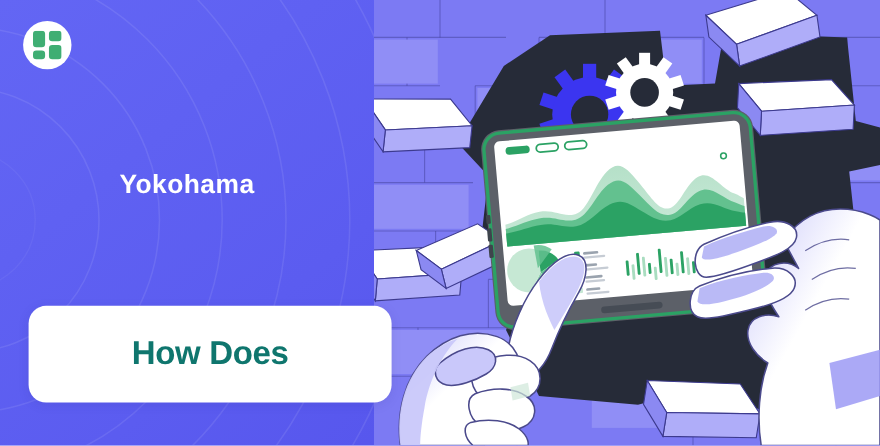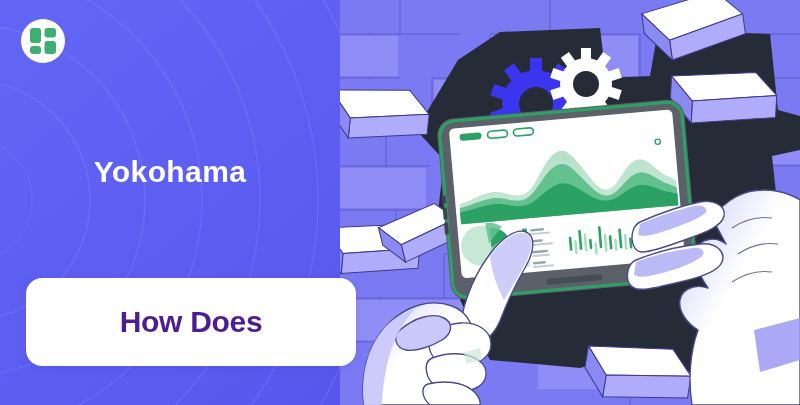--- a/index.html
+++ b/index.html
@@ -17,36 +17,36 @@
   
   .rings { position: absolute; inset: 0; pointer-events: none; }
   
   .illus { position: absolute; top: 0; left: 340px; width: 460px; height: 405px; }
   
   .subtitle {
     position: absolute;
     left: 0; top: 155px; width: 340px;
     text-align: center;
     color: #FFFFFF;
-    font-size: 30px;
+    font-size: 24px;
     font-weight: bold;
     letter-spacing: .4px;
     line-height: 1.1;
   }
   .card {
     position: absolute;
     left: 26px; top: 278px;
     width: 330px; height: 88px;
     background: #FFFFFF;
     border-radius: 16px;
     display: flex; align-items: center; justify-content: center;
     box-shadow: 0 2px 10px rgba(40,40,120,.10);
   }
   .card-title {
-    color: #4c1d95;
+    color: #0f766e;
     font-size: 30px;
     font-weight: bold;
     line-height: 1.06;
     text-align: center;
     letter-spacing: -.3px;
   }
   
   .logo {
     position: absolute;
     left: 21px; top: 19px;

